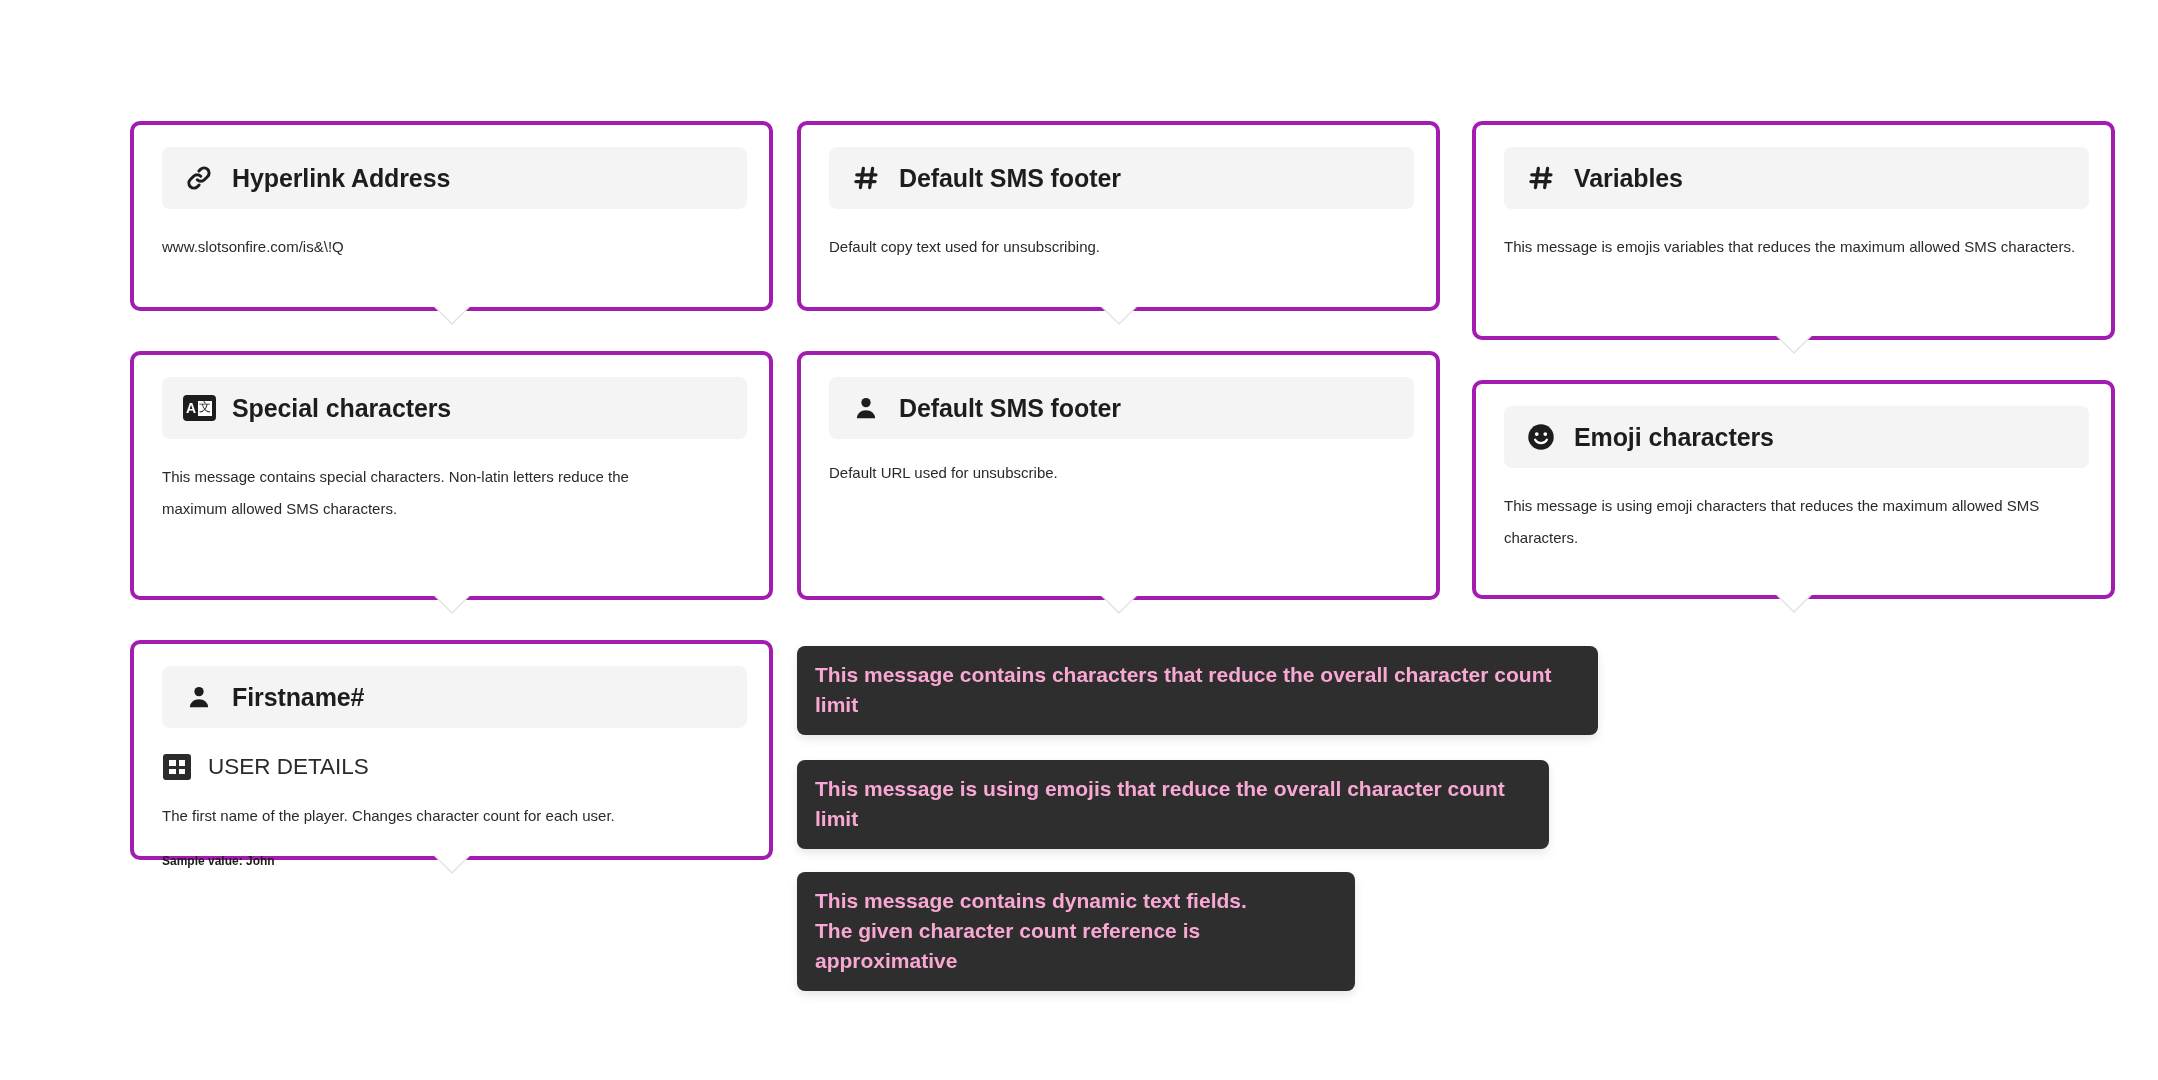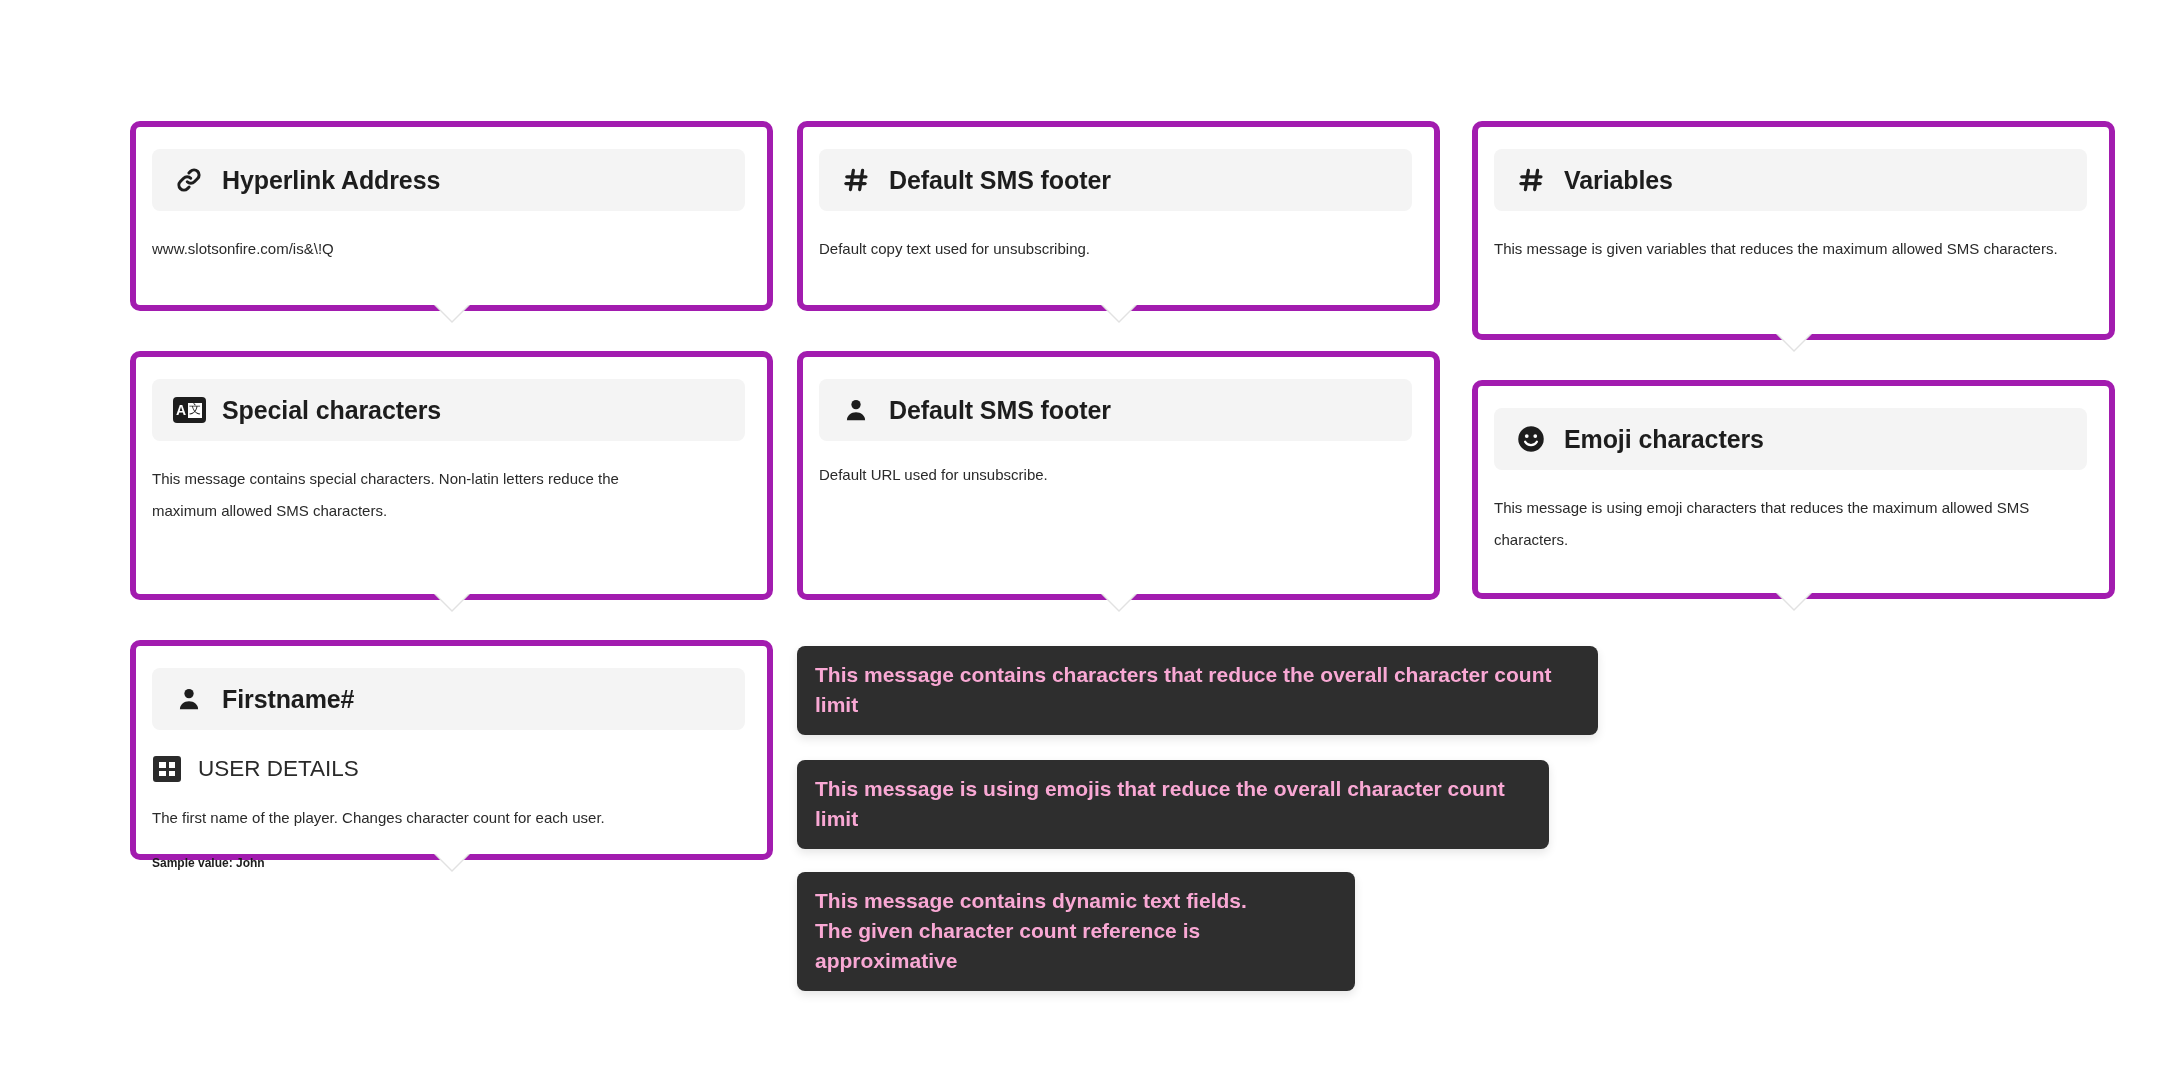--- a/index.html
+++ b/index.html
@@ -13,24 +13,24 @@
     font-family: "Liberation Sans", sans-serif;
     -webkit-font-smoothing: antialiased;
     overflow: hidden;
     position: relative;
   }
 
   
   .card {
     position: absolute;
     background: #ffffff;
-    border: 6px solid #a21caf;
+    border: 4px solid #a21caf;
     border-radius: 10px;
     box-sizing: border-box;
-    padding: 22px 22px 24px 16px;
+    padding: 22px 22px 24px 28px;
   }
   
   .card .tail-outer,
   .card .tail-inner {
     position: absolute;
     left: 50%;
     width: 0;
     height: 0;
     border-left: 18px solid transparent;
     border-right: 18px solid transparent;
@@ -280,21 +280,21 @@
     <span class="glyph">
       <svg class="ic" width="27" height="28" viewBox="0 0 24 24" fill="none" stroke="#1d1d1d" stroke-width="2.9" stroke-linecap="round">
         <line x1="9.2" y1="3.5" x2="6.6" y2="20.5"></line>
         <line x1="17.4" y1="3.5" x2="14.8" y2="20.5"></line>
         <line x1="3.4" y1="9.2" x2="20.4" y2="9.2"></line>
         <line x1="2.6" y1="15.2" x2="19.6" y2="15.2"></line>
       </svg>
     </span>
     <span class="pill-title">Variables</span>
   </div>
-  <div class="body-text">This message is given variables that reduces the maximum allowed SMS characters.</div>
+  <div class="body-text">This message is emojis variables that reduces the maximum allowed SMS characters.</div>
   <span class="tail-outer"></span>
   <span class="tail-inner"></span>
 </div>
 
 <div class="card" id="card-emoji">
   <div class="pill">
     <span class="glyph">
       <svg class="ic" width="30" height="30" viewBox="0 0 24 24">
         <circle cx="12" cy="12" r="10.2" fill="#1d1d1d"></circle>
         <circle cx="8.6" cy="9.6" r="1.5" fill="#ffffff"></circle>

